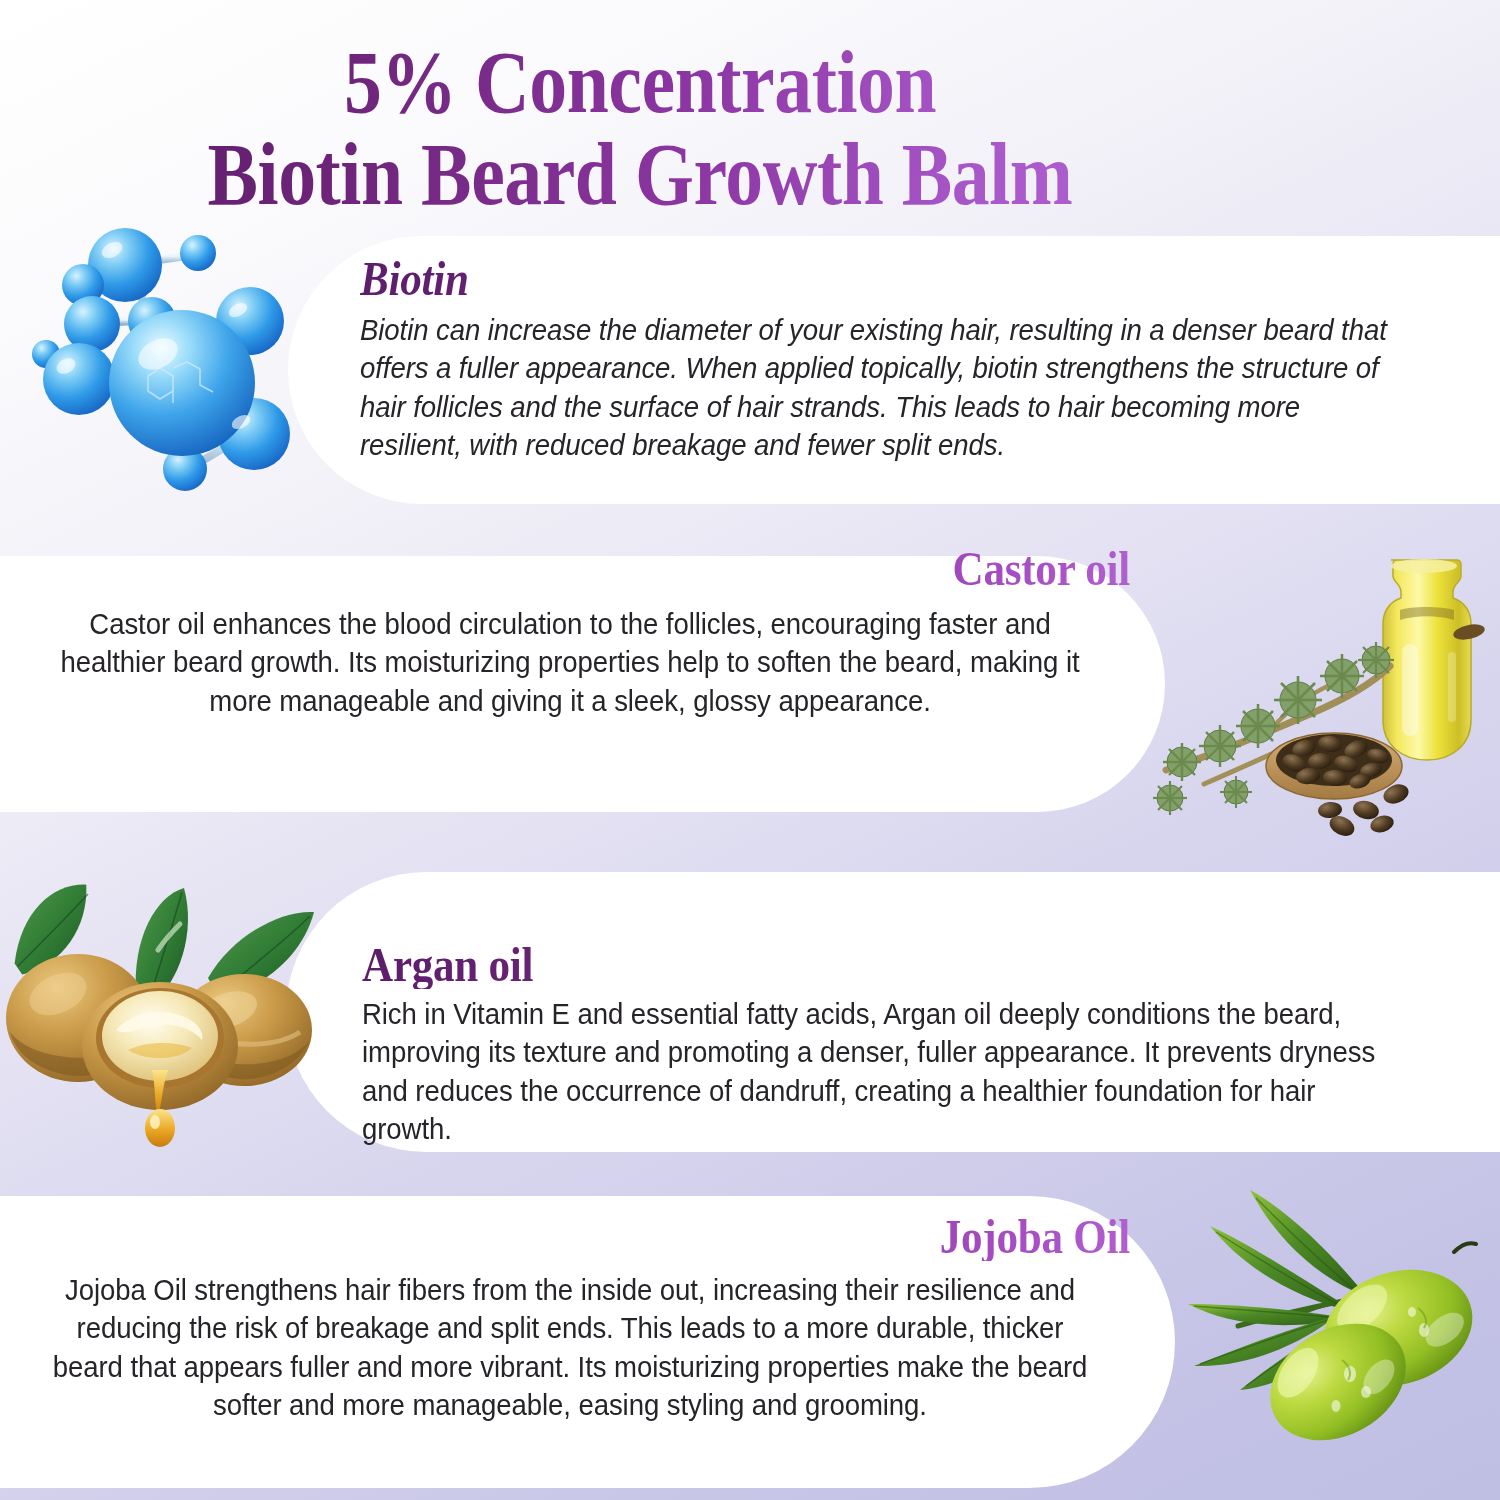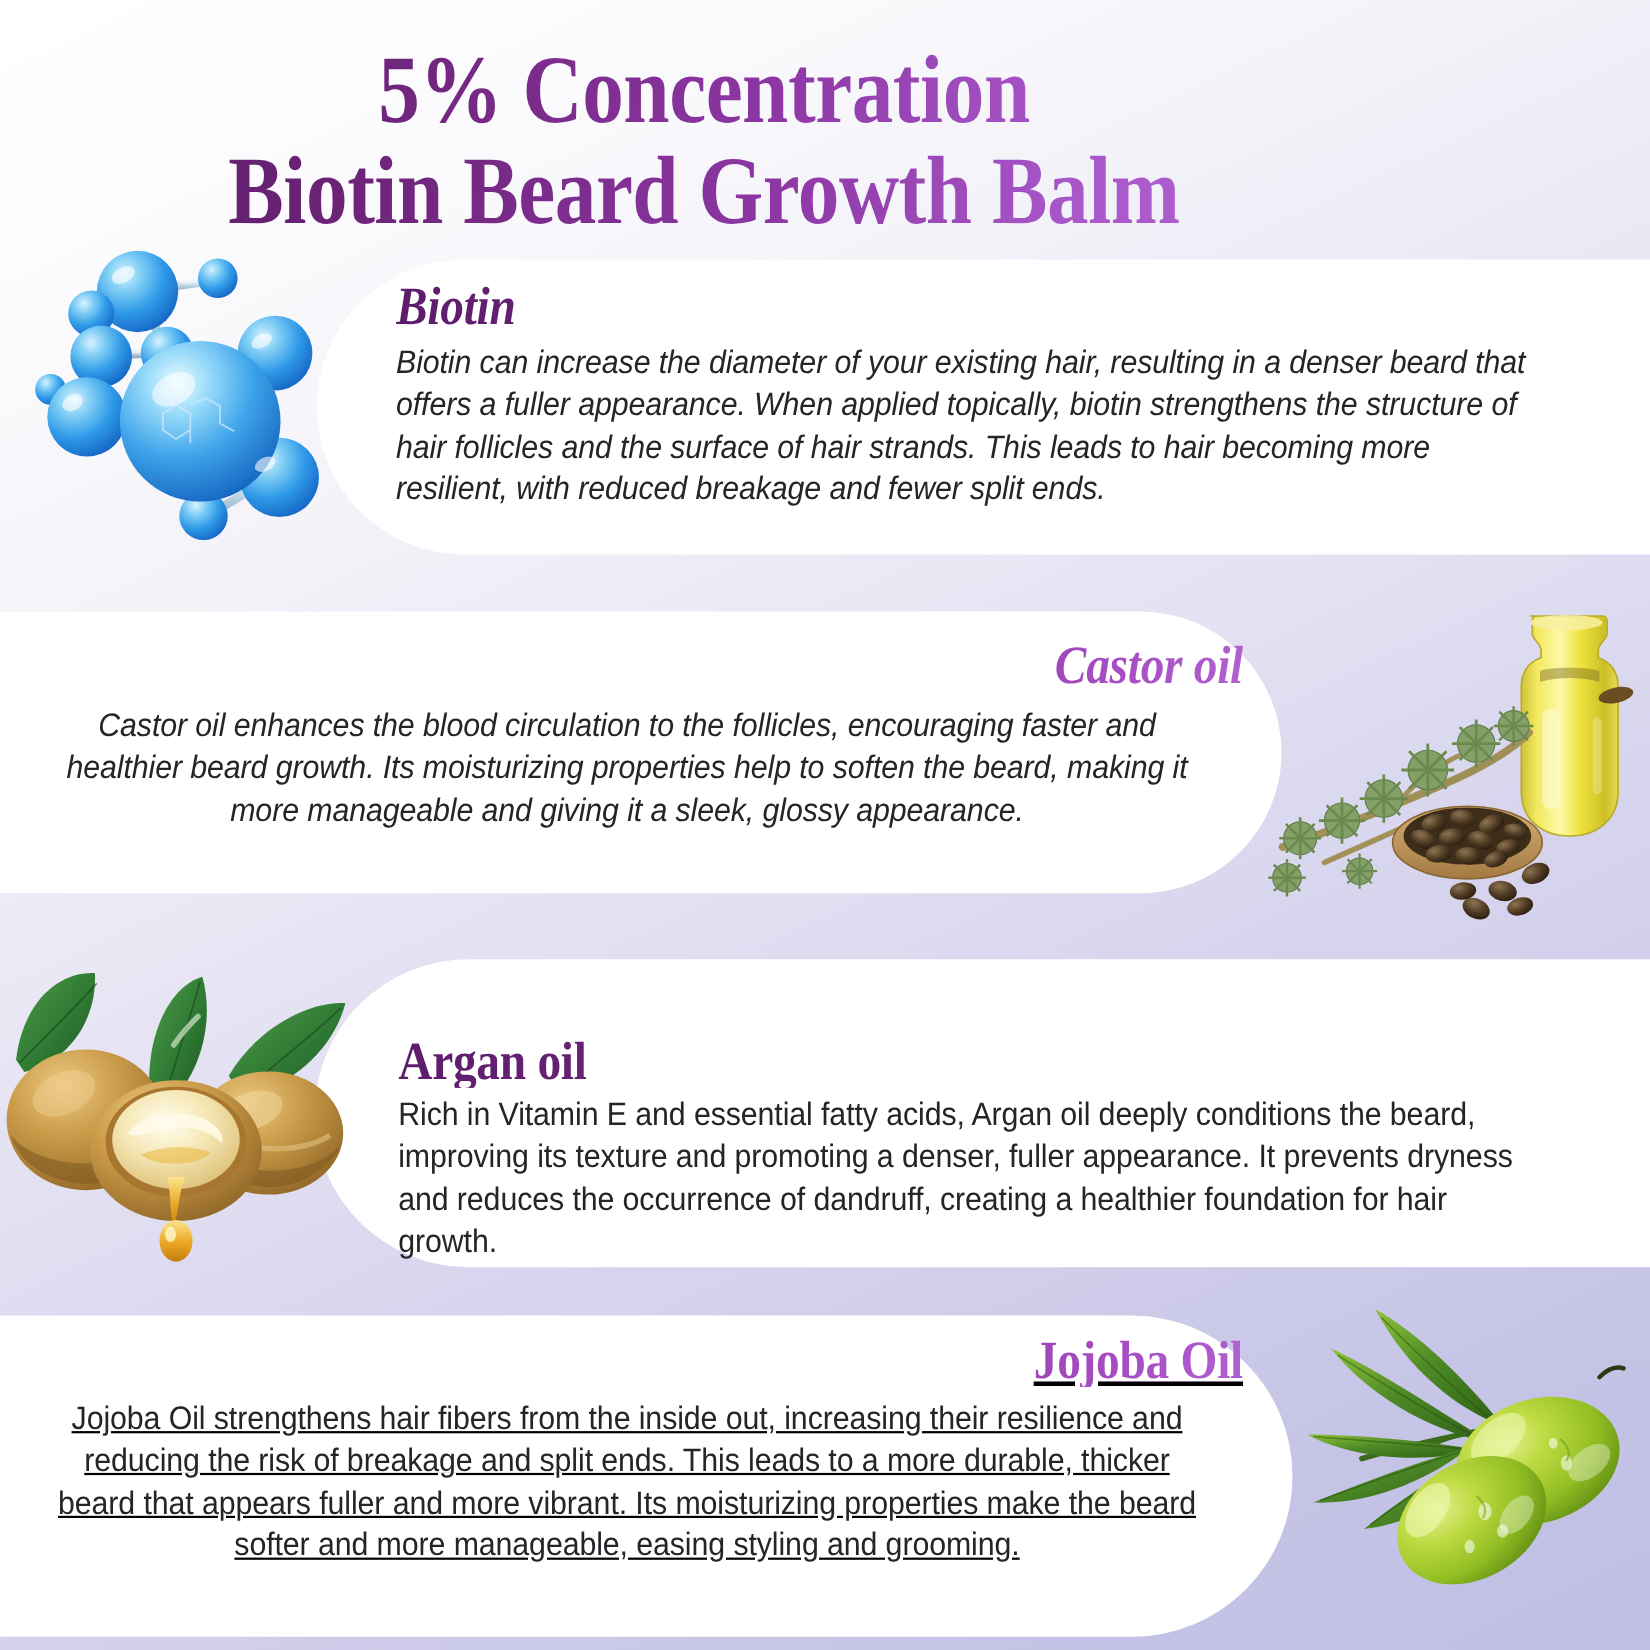--- a/index.html
+++ b/index.html
@@ -132,38 +132,36 @@
   #inner-biotin {
     left: 360px;
     top: 254px;
     width: 1118px;
     font-style: italic;
   }
   #inner-biotin .heading { margin-bottom: 8px; }
 
   #inner-castor {
     left: 10px;
-    top: 580px;
+    top: 544px;
     width: 1120px;
-    font-style: italic;
   }
   #inner-castor .heading { margin-bottom: 12px; }
 
   #inner-argan {
     left: 362px;
     top: 940px;
     width: 1112px;
   }
   #inner-argan .heading { margin-bottom: 6px; }
 
   #inner-jojoba {
     left: 10px;
     top: 1212px;
     width: 1120px;
-    text-decoration: underline;
   }
   #inner-jojoba .heading { margin-bottom: 10px; }
 
   
   .art {
     position: absolute;
     z-index: 7;
   }
   #art-molecule { left: 22px;   top: 228px;  width: 290px; height: 272px; }
   #art-castor   { left: 1152px; top: 548px;  width: 348px; height: 296px; }

